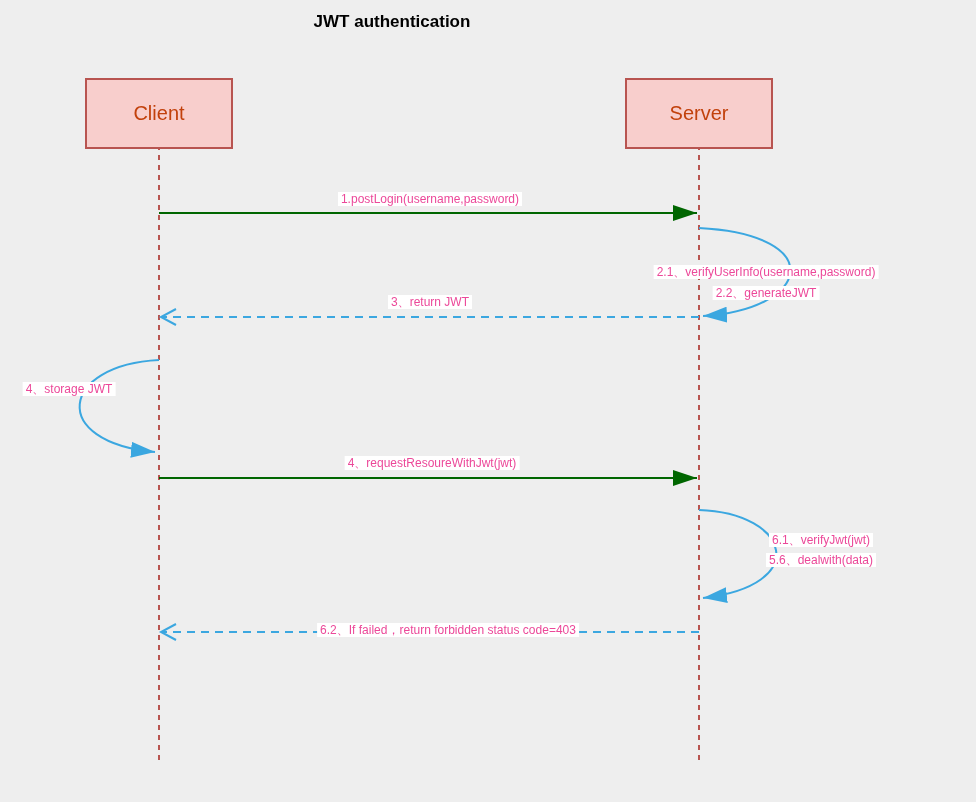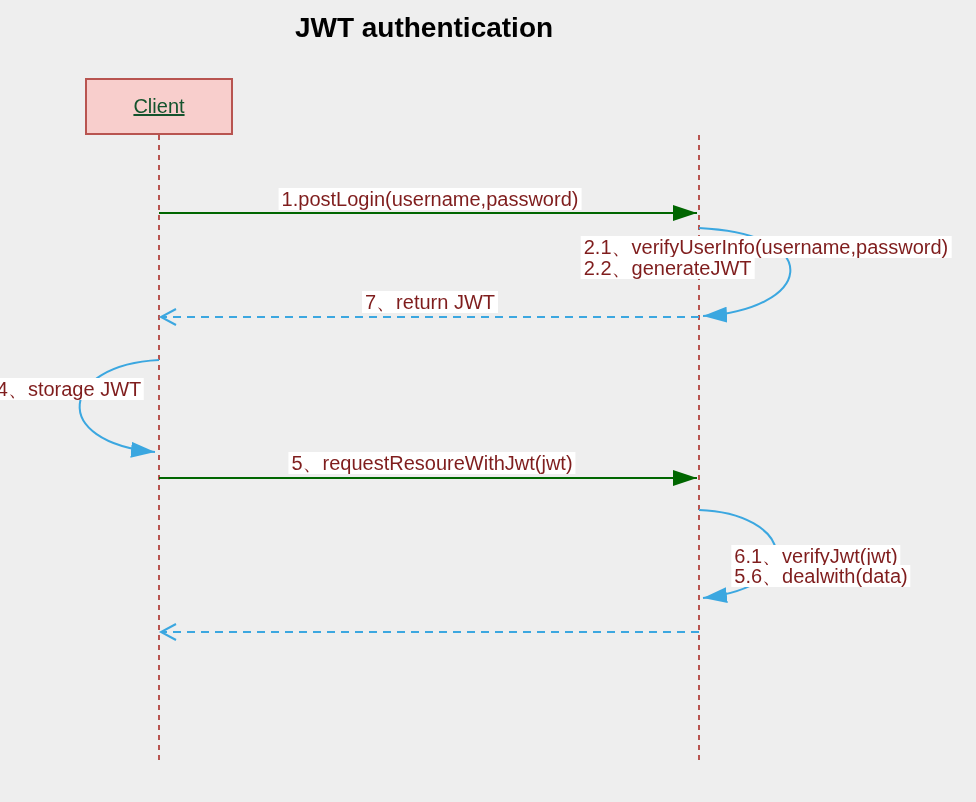--- a/index.html
+++ b/index.html
@@ -7,57 +7,56 @@
   .canvas {
     position: relative;
     width: 976px;
     height: 802px;
     background: #eeeeee;
     overflow: hidden;
   }
   .layer { position: absolute; left: 0; top: 0; }
   .title {
     position: absolute;
-    left: 424px; top: 12px;
+    left: 392px; top: 12px;
     transform: translateX(-50%);
-    font-size: 28px;
+    font-size: 17px;
     font-weight: bold;
     color: #000;
     white-space: nowrap;
   }
   .actor {
     position: absolute;
     top: 78px;
     width: 148px;
-    height: 57px;
+    height: 71px;
     background: #f8cecc;
     border: 2px solid #b85450;
     box-sizing: border-box;
     display: flex;
     align-items: center;
     justify-content: center;
     font-size: 20px;
-    color: #14532d;
-    text-decoration: underline;
+    color: #c2410c;
   }
   .lifeline { stroke: #b85450; stroke-width: 2; stroke-dasharray: 5 5; fill: none; }
   .req  { stroke: #006600; stroke-width: 2; fill: none; }
   .resp { stroke: #3ba7e0; stroke-width: 2; stroke-dasharray: 8 6; fill: none; }
   .loop { stroke: #3ba7e0; stroke-width: 2; fill: none; }
   .chev { stroke: #3ba7e0; stroke-width: 2; fill: none; }
   .label {
     position: absolute;
     transform: translateX(-50%);
-    text-align: left;
-    font-size: 20px;
+    text-align: center;
+    font-size: 12px;
     line-height: 20px;
-    color: #7f1d1d;
+    color: #ec4899;
     white-space: nowrap;
   }
-  .label.tall { line-height: 21px; }
+  .label.tall { line-height: 21px; margin-top: 25px; }
   .bg { background: #ffffff; padding: 0 3px; }
 </style>
 </head>
 <body>
 
 <div class="canvas">
 
   <div class="title">JWT authentication</div>
 
   <svg class="layer" width="976" height="802">
@@ -86,43 +85,47 @@
 
     <path class="loop" d="M 699 510 C 790 513, 812 585, 703 598" marker-end="url(#mBlue)"></path>
 
     <line class="resp" x1="699" y1="632" x2="163" y2="632"></line>
     <path class="chev" d="M 176 624 L 161 632 L 176 640"></path>
   </svg>
 
   <div class="actor" style="left:85px">
     <span>Client</span>
   </div>
+  <div class="actor" style="left:625px">
+    <span>Server</span>
+  </div>
 
   <div class="label" style="left:430px; top:189px">
     <span class="bg">1.postLogin(username,password)</span>
   </div>
 
   <div class="label tall" style="left:766px; top:237px">
     <div><span class="bg">2.1、verifyUserInfo(username,password)</span></div>
     <div><span class="bg">2.2、generateJWT</span></div>
   </div>
 
   <div class="label" style="left:430px; top:292px">
-    <span class="bg">7、return JWT</span>
+    <span class="bg">3、return JWT</span>
   </div>
 
   <div class="label" style="left:69px; top:379px">
     <span class="bg">4、storage JWT</span>
   </div>
 
   <div class="label" style="left:432px; top:453px">
-    <span class="bg">5、requestResoureWithJwt(jwt)</span>
+    <span class="bg">4、requestResoureWithJwt(jwt)</span>
   </div>
 
-  <div class="label" style="left:821px; top:546px">
+  <div class="label" style="left:821px; top:530px">
     <div><span class="bg">6.1、verifyJwt(jwt)</span></div>
     <div><span class="bg">5.6、dealwith(data)</span></div>
   </div>
 
   <div class="label" style="left:448px; top:620px">
+    <div><span class="bg">6.2、If failed，return forbidden status code=403</span></div>
   </div>
 
 </div>
 
 </body></html>

